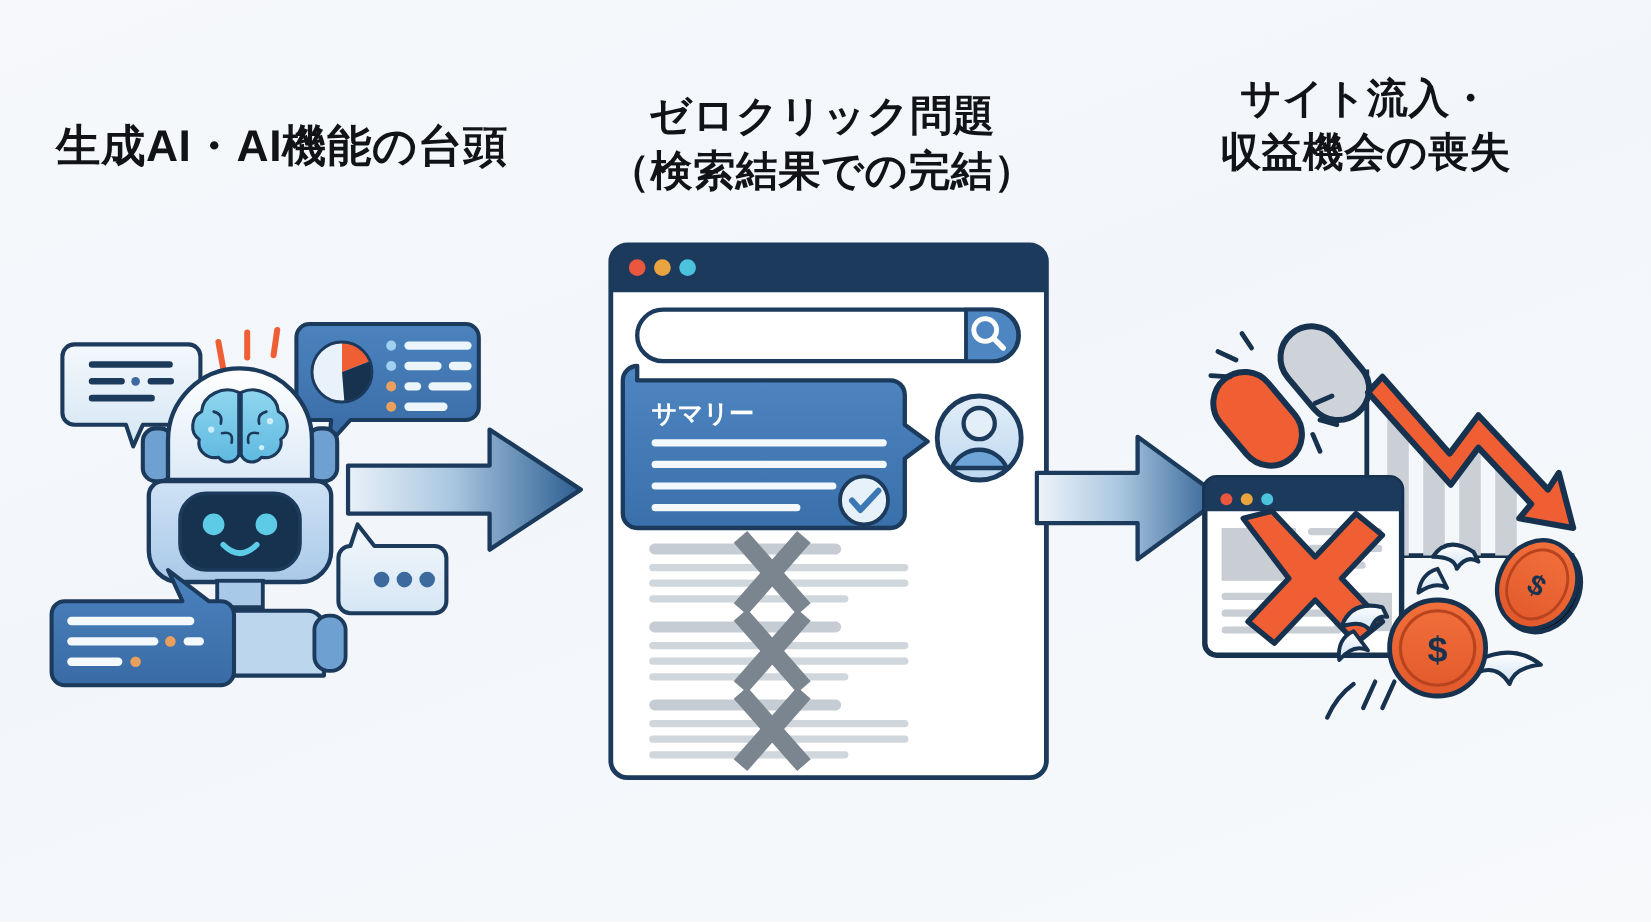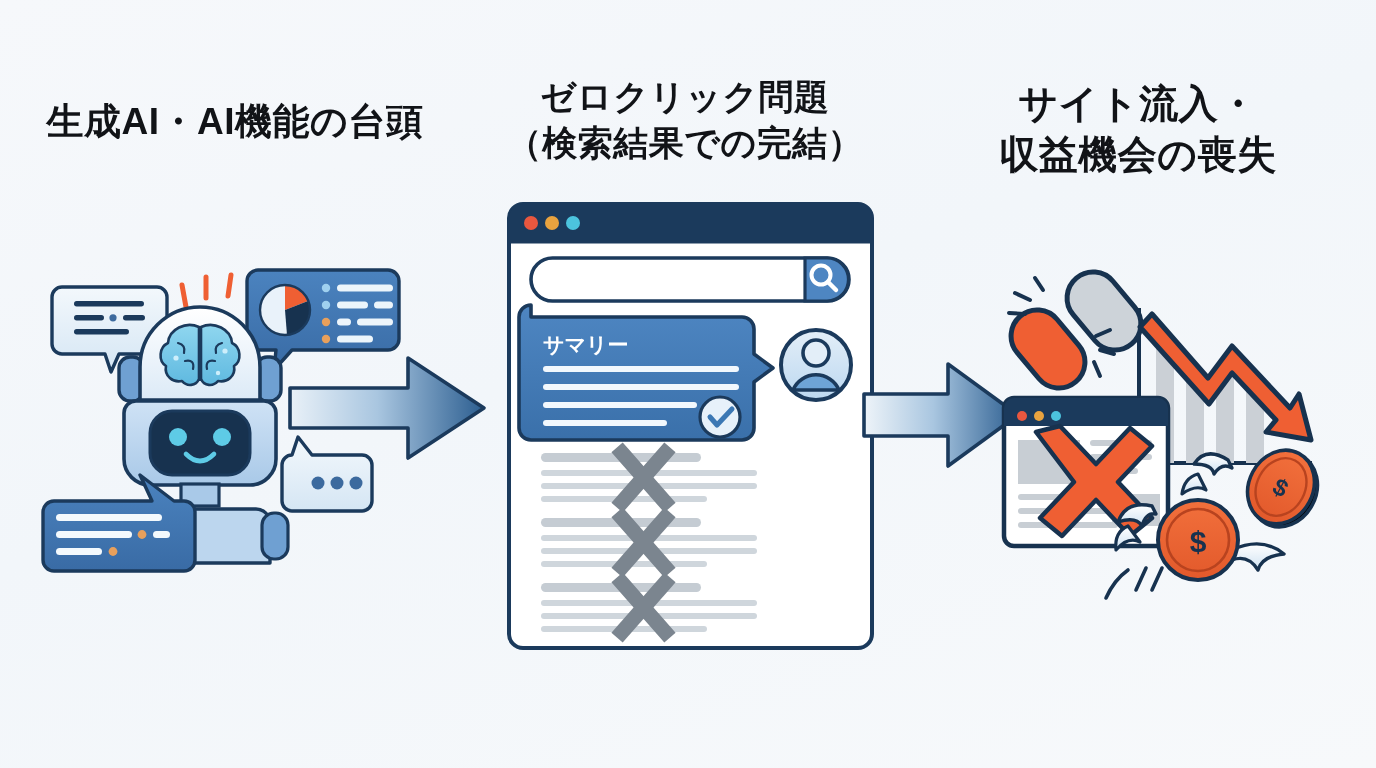--- a/index.html
+++ b/index.html
@@ -36,21 +36,21 @@
     color: #111317;
     font-weight: 700;
     font-size: 37px;
     line-height: 1.32;
     letter-spacing: 0.5px;
     white-space: pre-line;
     user-select: none;
   }
   #title-left  { top: 98px;  left: 0; }
   #title-mid   { top: 74px;  left: 0; font-size: 35px; }
-  #title-right { top: 78px;  left: 0; font-size: 39px; }
+  #title-right { top: 60px;  left: 0; font-size: 34px; }
 
   .art { position: absolute; }
 
   
   #arrow-1 { left: 288px; top: 352px; }
 </style>
 </head>
 <body>
 
 <div class="stage">

